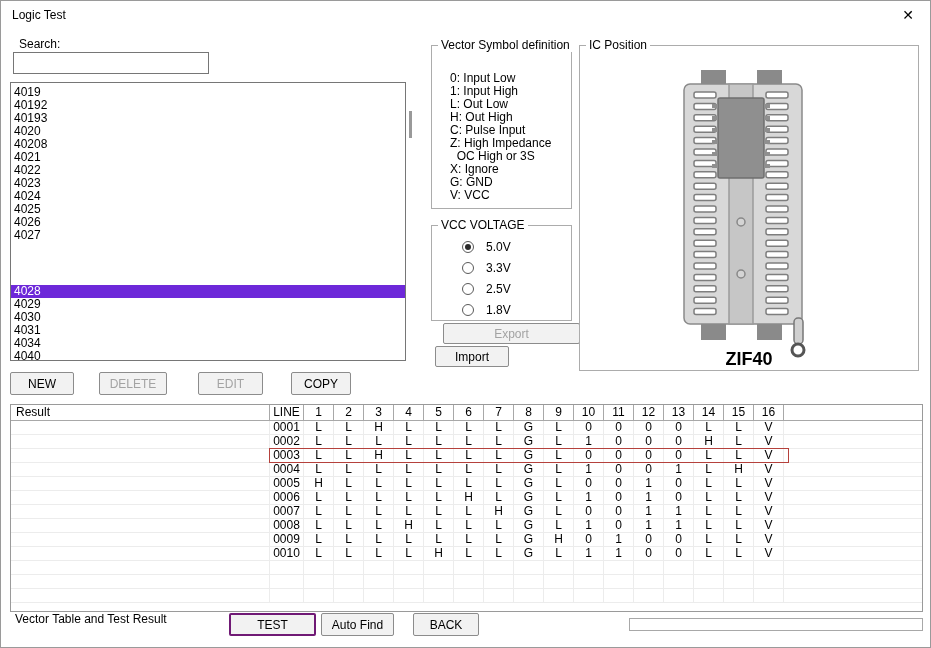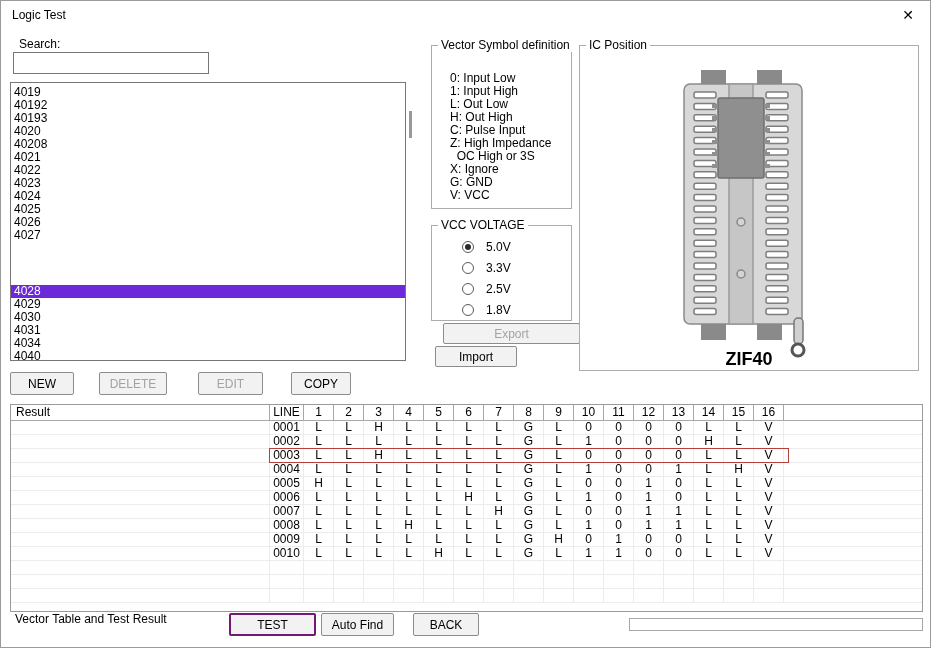--- a/index.html
+++ b/index.html
@@ -121,21 +121,21 @@
           <span>2.5V</span>
         </div>
         <div class="radio-row" style="top: 77px;">
           <span class="radio"></span>
           <span>1.8V</span>
         </div>
       </div>
   </div>
 
   <button class="btn disabled" style="left:434px;top:322px;width:137px;height:21px;margin-left:8px;">Export</button>
-  <button class="btn" style="left:434px;top:345px;width:82px;height:21px;">Import</button>
+  <button class="btn" style="left:434px;top:345px;width:74px;height:21px;">Import</button>
 
   <div class="group" style="left:578px;top:44px;width:340px;height:326px;">
     <div class="group-title">IC Position</div>
     <svg class="socket-svg" id="socket-svg" width="338" height="316">
         <rect x="121" y="24" width="25" height="16" fill="#8a8a8a"></rect>
         <rect x="177" y="24" width="25" height="16" fill="#8a8a8a"></rect>
         <rect x="104" y="38" width="118" height="240" fill="#d8d8d8" stroke="#8a8a8a" stroke-width="1.5" rx="6"></rect>
         <rect x="149" y="38" width="24" height="240" fill="#c6c6c6" stroke="#9a9a9a" stroke-width="1.5"></rect>
         <rect x="114" y="46" width="22" height="6" fill="#ffffff" stroke="#7e7e7e" stroke-width="1.5" rx="2"></rect>
         <rect x="186" y="46" width="22" height="6" fill="#ffffff" stroke="#7e7e7e" stroke-width="1.5" rx="2"></rect>

